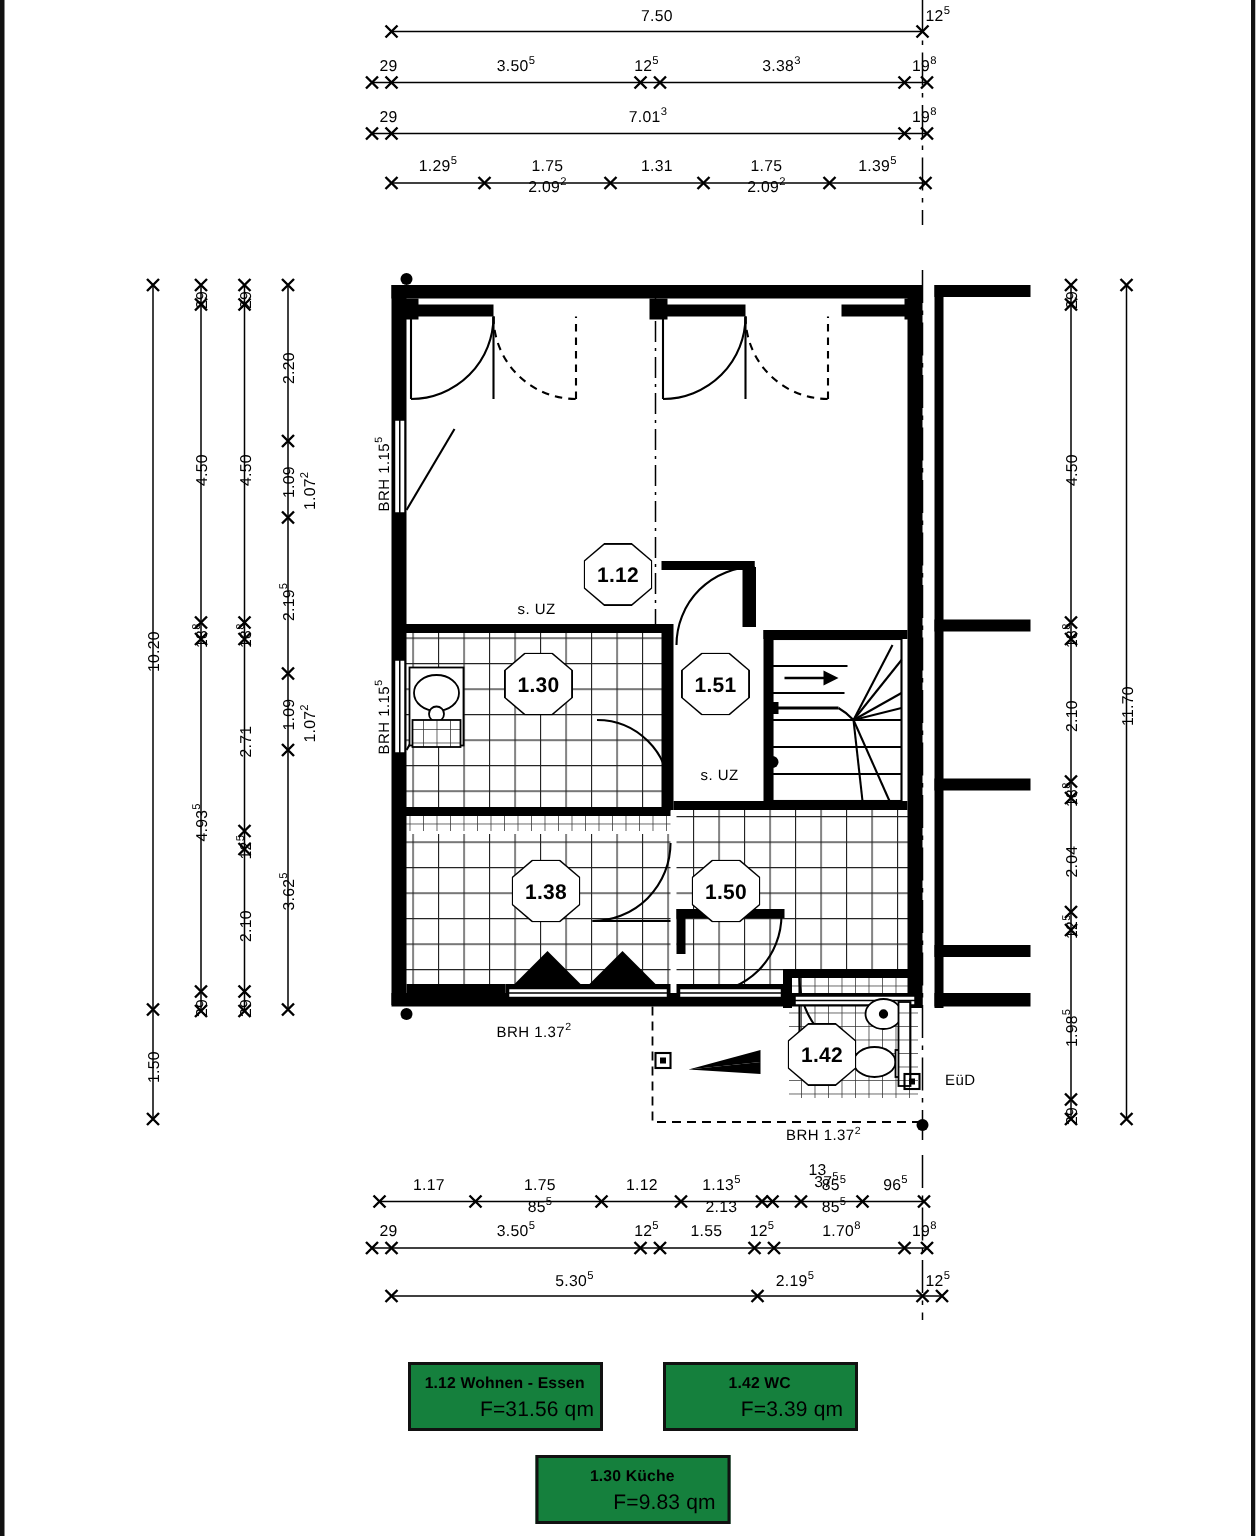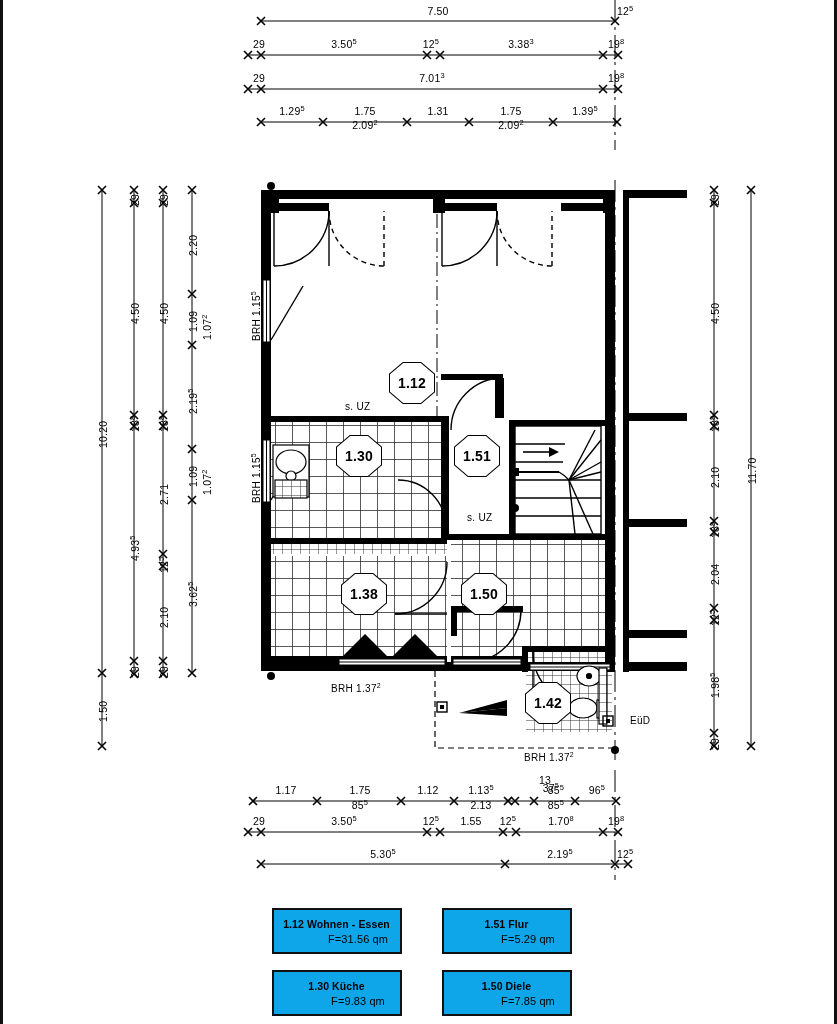--- a/index.html
+++ b/index.html
@@ -30,25 +30,25 @@
        font-size:14px;font-weight:600;letter-spacing:.2px;
        clip-path:polygon(30% 0,70% 0,100% 28%,100% 72%,70% 100%,30% 100%,0 72%,0 28%);
        border:0;}
   .tagw{position:absolute;width:46px;height:42px;background:#000;
         clip-path:polygon(30% 0,70% 0,100% 28%,100% 72%,70% 100%,30% 100%,0 72%,0 28%);}
 
   
   #legend{position:absolute;left:0;top:900px;width:837px;height:124px;}
   .lgrow{position:absolute;left:0;width:837px;height:46px;display:flex;
          justify-content:center;gap:40px;}
-  .lgbox{width:130px;height:46px;border:2px solid #111;background:#0ea5e9;
+  .lgbox{width:130px;height:46px;border:2px solid #111;background:#15803d;
          display:flex;flex-direction:column;align-items:center;
          justify-content:center;box-sizing:border-box;}
   .lgbox .t{font-size:10.5px;font-weight:700;letter-spacing:.1px;}
-  .lgbox .f{font-size:11px;margin-top:3px;letter-spacing:.1px;padding-left:43px;}
+  .lgbox .f{font-size:14px;margin-top:3px;letter-spacing:.1px;padding-left:43px;}
 </style>
 </head>
 <body>
 
 <div id="sheet">
 
   <svg class="lyr" viewBox="0 0 837 1024">
     <defs>
 
       <pattern id="tile" width="17" height="17" patternUnits="userSpaceOnUse">
@@ -397,21 +397,21 @@
 
     <div class="dt" style="left:250px;top:816px;">29</div>
     <div class="dt c" style="left:341px;top:816px;">3.50<sup>5</sup></div>
     <div class="dt c" style="left:428px;top:816px;">12<sup>5</sup></div>
     <div class="dt c" style="left:468px;top:816px;">1.55</div>
     <div class="dt c" style="left:505px;top:816px;">12<sup>5</sup></div>
     <div class="dt c" style="left:558px;top:816px;">1.70<sup>8</sup></div>
     <div class="dt" style="left:605px;top:816px;">19<sup>8</sup></div>
 
     <div class="dt c" style="left:380px;top:849px;">5.30<sup>5</sup></div>
-    <div class="dt c" style="left:557px;top:849px;">2.19<sup>5</sup></div>
+    <div class="dt c" style="left:527px;top:849px;">2.19<sup>5</sup></div>
     <div class="dt" style="left:614px;top:849px;">12<sup>5</sup></div>
 
     <div class="dt rot" style="left:95px;top:448px;">10.20</div>
     <div class="dt rot" style="left:95px;top:722px;">1.50</div>
 
     <div class="dt rot" style="left:127px;top:206px;">29</div>
     <div class="dt rot" style="left:127px;top:324px;">4.50</div>
     <div class="dt rot" style="left:127px;top:432px;">18<sup>8</sup></div>
     <div class="dt rot" style="left:127px;top:561px;">4.93<sup>5</sup></div>
     <div class="dt rot" style="left:127px;top:678px;">29</div>
@@ -485,29 +485,25 @@
     </div>
   </div>
 
   <div id="legend">
     <div class="lgrow" style="top:8px;">
       <div class="lgbox">
         <div class="t">1.12 Wohnen - Essen</div>
         <div class="f">F=31.56 qm</div>
       </div>
       <div class="lgbox">
-        <div class="t">1.51 Flur</div>
-        <div class="f">F=5.29 qm</div>
+        <div class="t">1.42 WC</div>
+        <div class="f">F=3.39 qm</div>
       </div>
     </div>
     <div class="lgrow" style="top:70px;">
       <div class="lgbox">
         <div class="t">1.30 Küche</div>
         <div class="f">F=9.83 qm</div>
       </div>
-      <div class="lgbox">
-        <div class="t">1.50 Diele</div>
-        <div class="f">F=7.85 qm</div>
-      </div>
     </div>
   </div>
 
 </div>
 
 </body></html>

